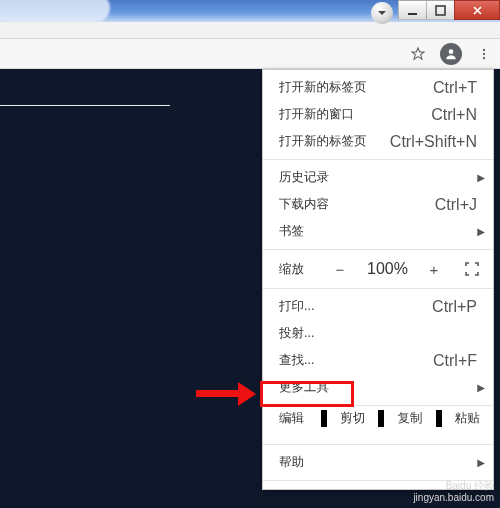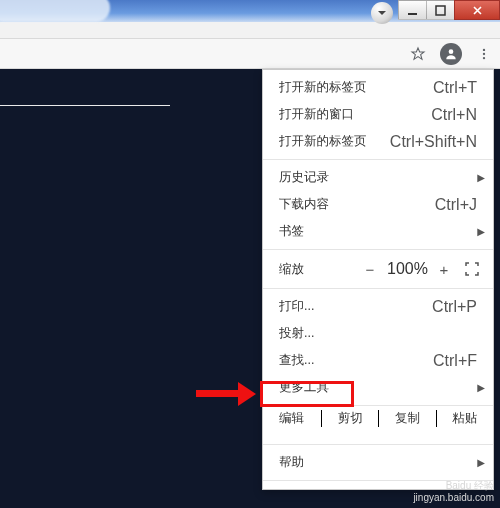--- a/index.html
+++ b/index.html
@@ -18,28 +18,28 @@
   .avatar{width:22px;height:22px;border-radius:50%;background:#5f6368;display:flex;align-items:center;justify-content:center}
   .avatar svg{fill:#fff}
   .content{position:relative;height:439px;background:#0f172a}
   .pageedge{position:absolute;left:0;top:36px;width:170px;border-top:1px solid #eaeaea}
   .menu{position:absolute;top:0;right:6px;width:232px;background:#fff;border:1px solid #c9c9c9;box-shadow:0 3px 8px rgba(0,0,0,.25);padding:4px 0;font-size:12.5px;color:#333}
   .mi{display:flex;align-items:center;height:27px;padding:0 16px 0 16px;position:relative;white-space:nowrap}
   .mi .lab{flex:1}
   .mi .sc{color:#555;font-size:16px}
   .mi .sub{position:absolute;right:8px;color:#555;font-size:10px}
   .sep{height:1px;background:#e4e4e4;margin:4px 0}
-  .zoomrow{display:flex;align-items:center;height:30px;padding:0 10px 0 16px;gap:6px}
+  .zoomrow{display:flex;align-items:center;height:30px;padding:0 10px 0 16px;gap:16px}
   .zoomrow .lab{flex:1}
   .zbtn{width:22px;height:22px;display:flex;align-items:center;justify-content:center;color:#555;font-size:15px}
   .zval{width:40px;text-align:center;font-size:16px}
   .fs{width:22px;height:22px;display:flex;align-items:center;justify-content:center}
   .editrow{display:flex;align-items:flex-start;height:30px}
   .editrow .lab{padding:0 0 0 16px;display:flex;align-items:center;width:58px}
-  .ebt{flex:1;border-left:1px solid #000000;display:flex;align-items:center;justify-content:center;font-size:12.5px}
+  .ebt{flex:1;border-left:6px solid #000000;display:flex;align-items:center;justify-content:center;font-size:12.5px}
   .hl{position:absolute;border:3px solid #e11;pointer-events:none}
   .arrow{position:absolute;pointer-events:none}
   .arrow .shaft{position:absolute;background:#e11;height:7px}
   .arrow .head{position:absolute;width:0;height:0;border-top:12px solid transparent;border-bottom:12px solid transparent;border-left:18px solid #e11}
   .wm{position:absolute;right:6px;bottom:4px;color:#d7d7d7;font-size:10px;text-align:right;line-height:12px;pointer-events:none}
 </style>
 </head>
 <body>
 
 <div class="sky">

